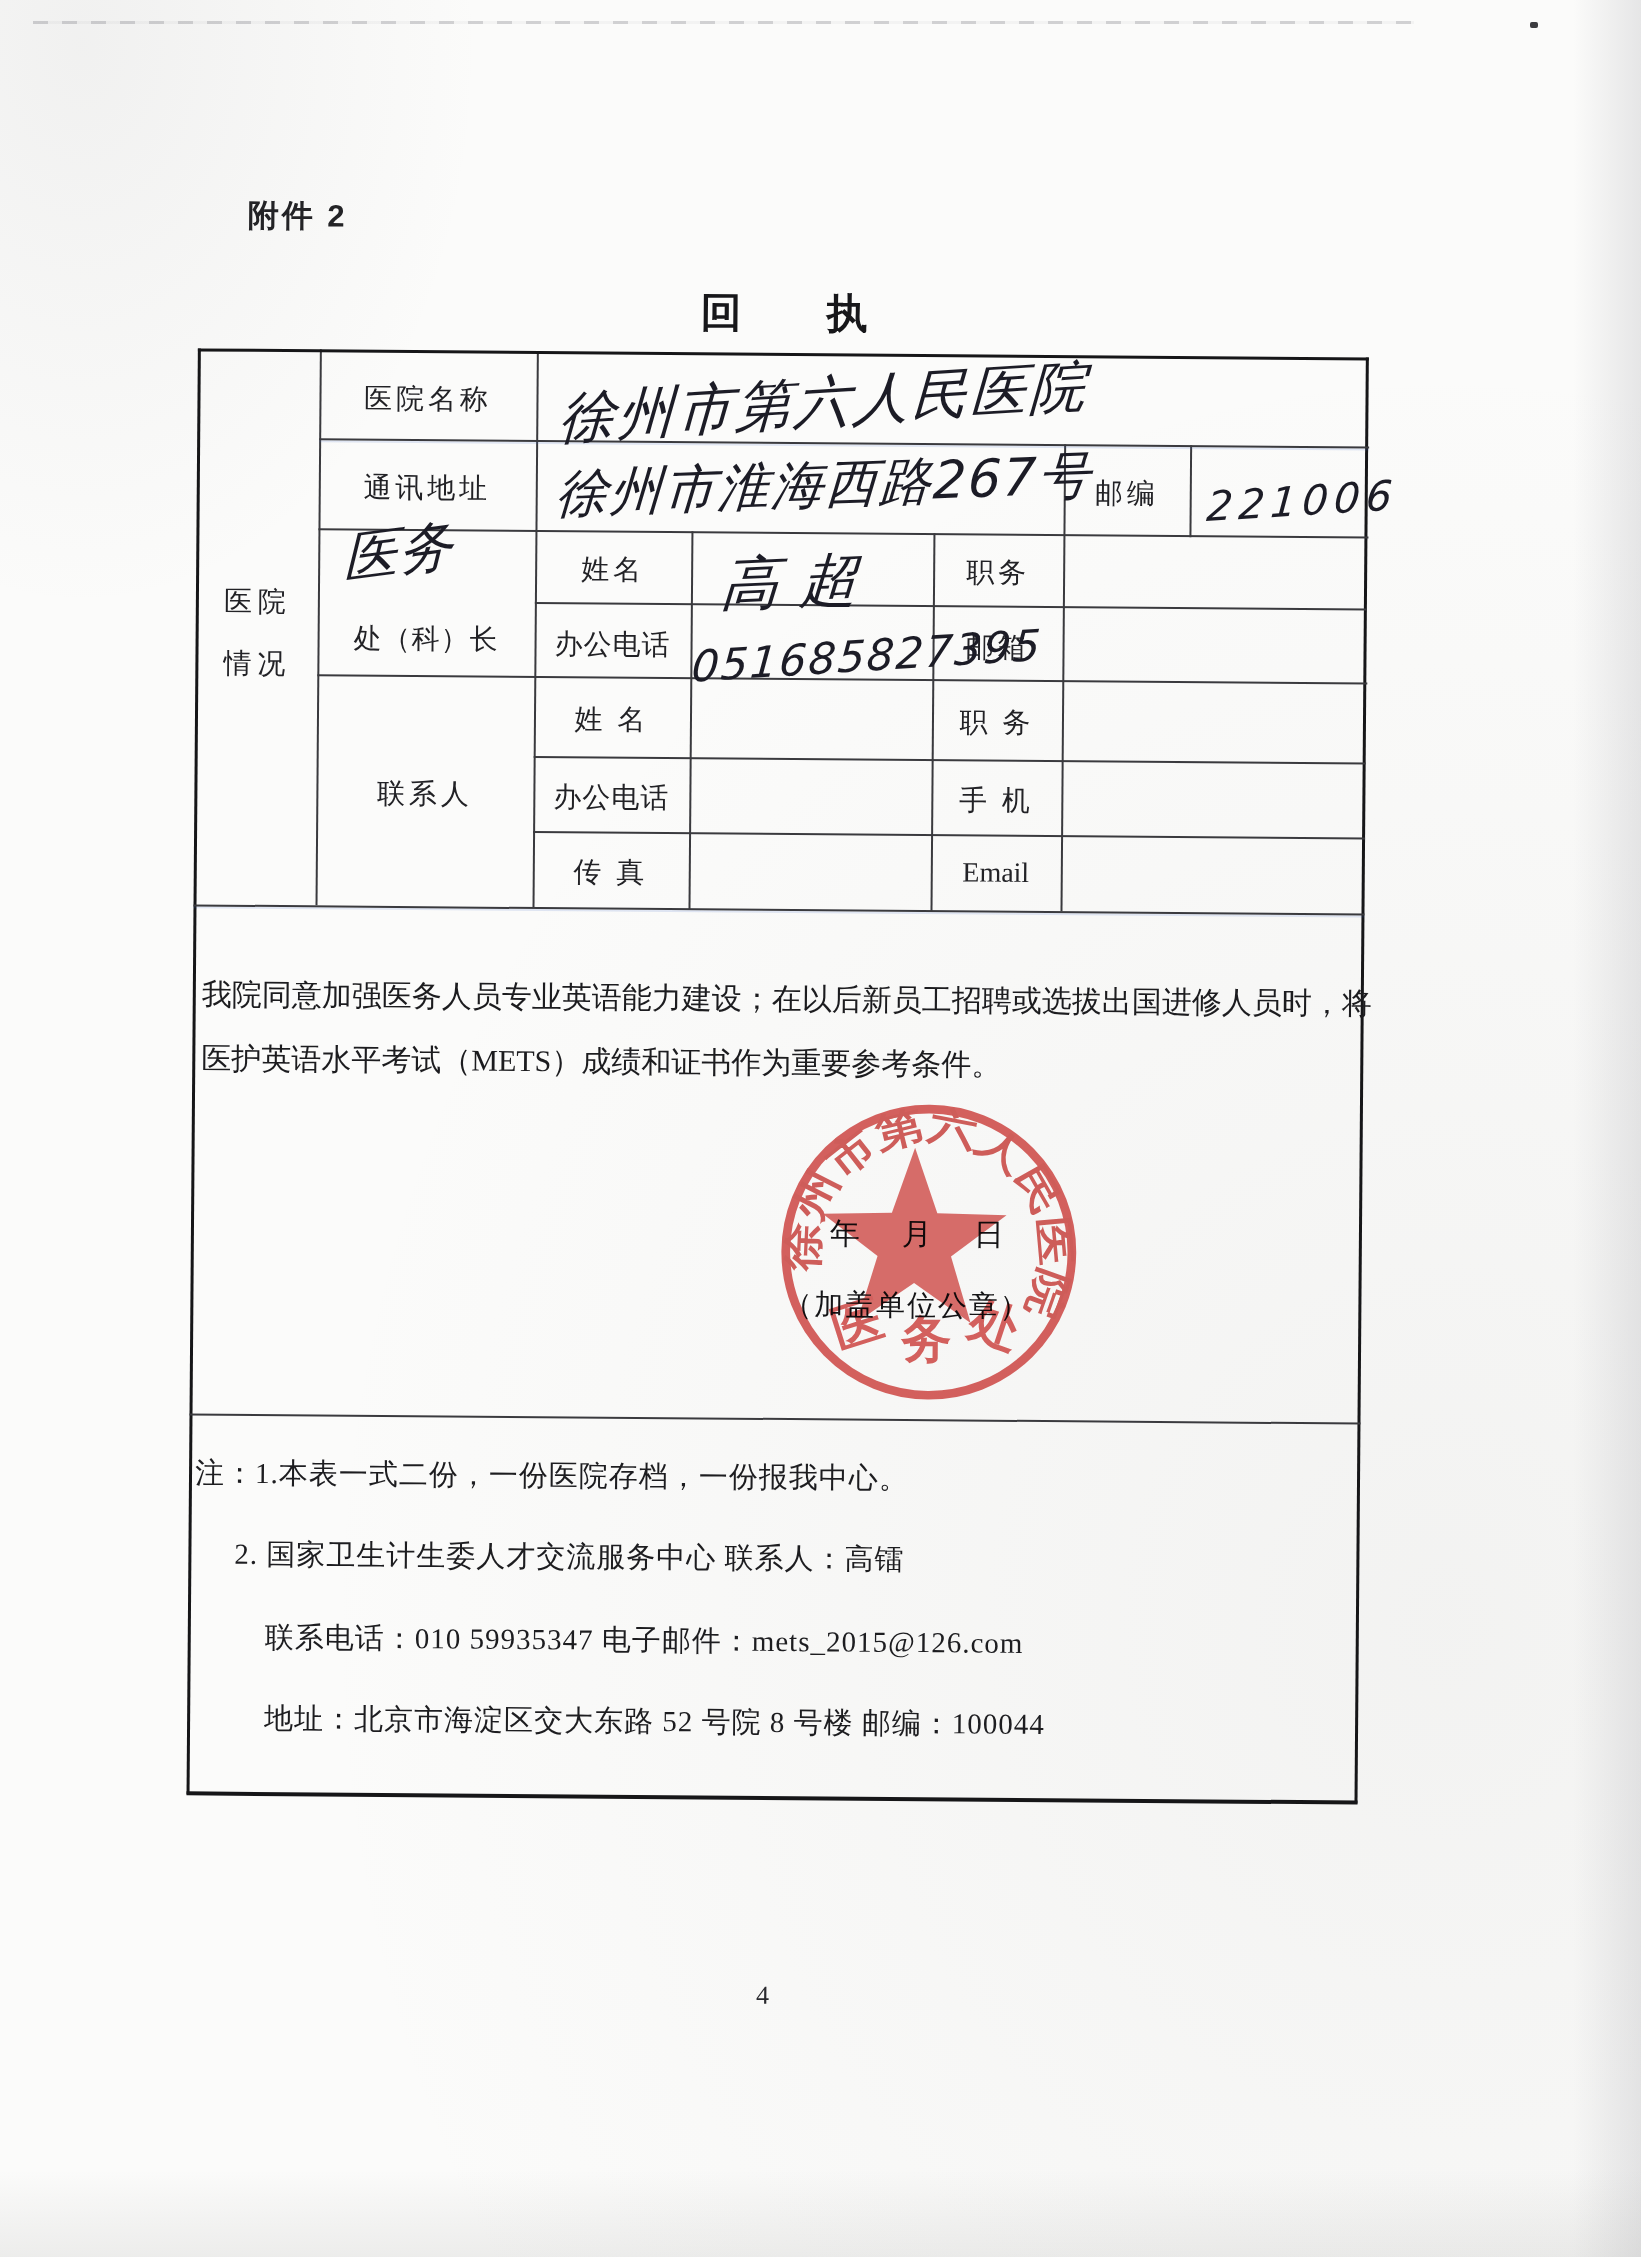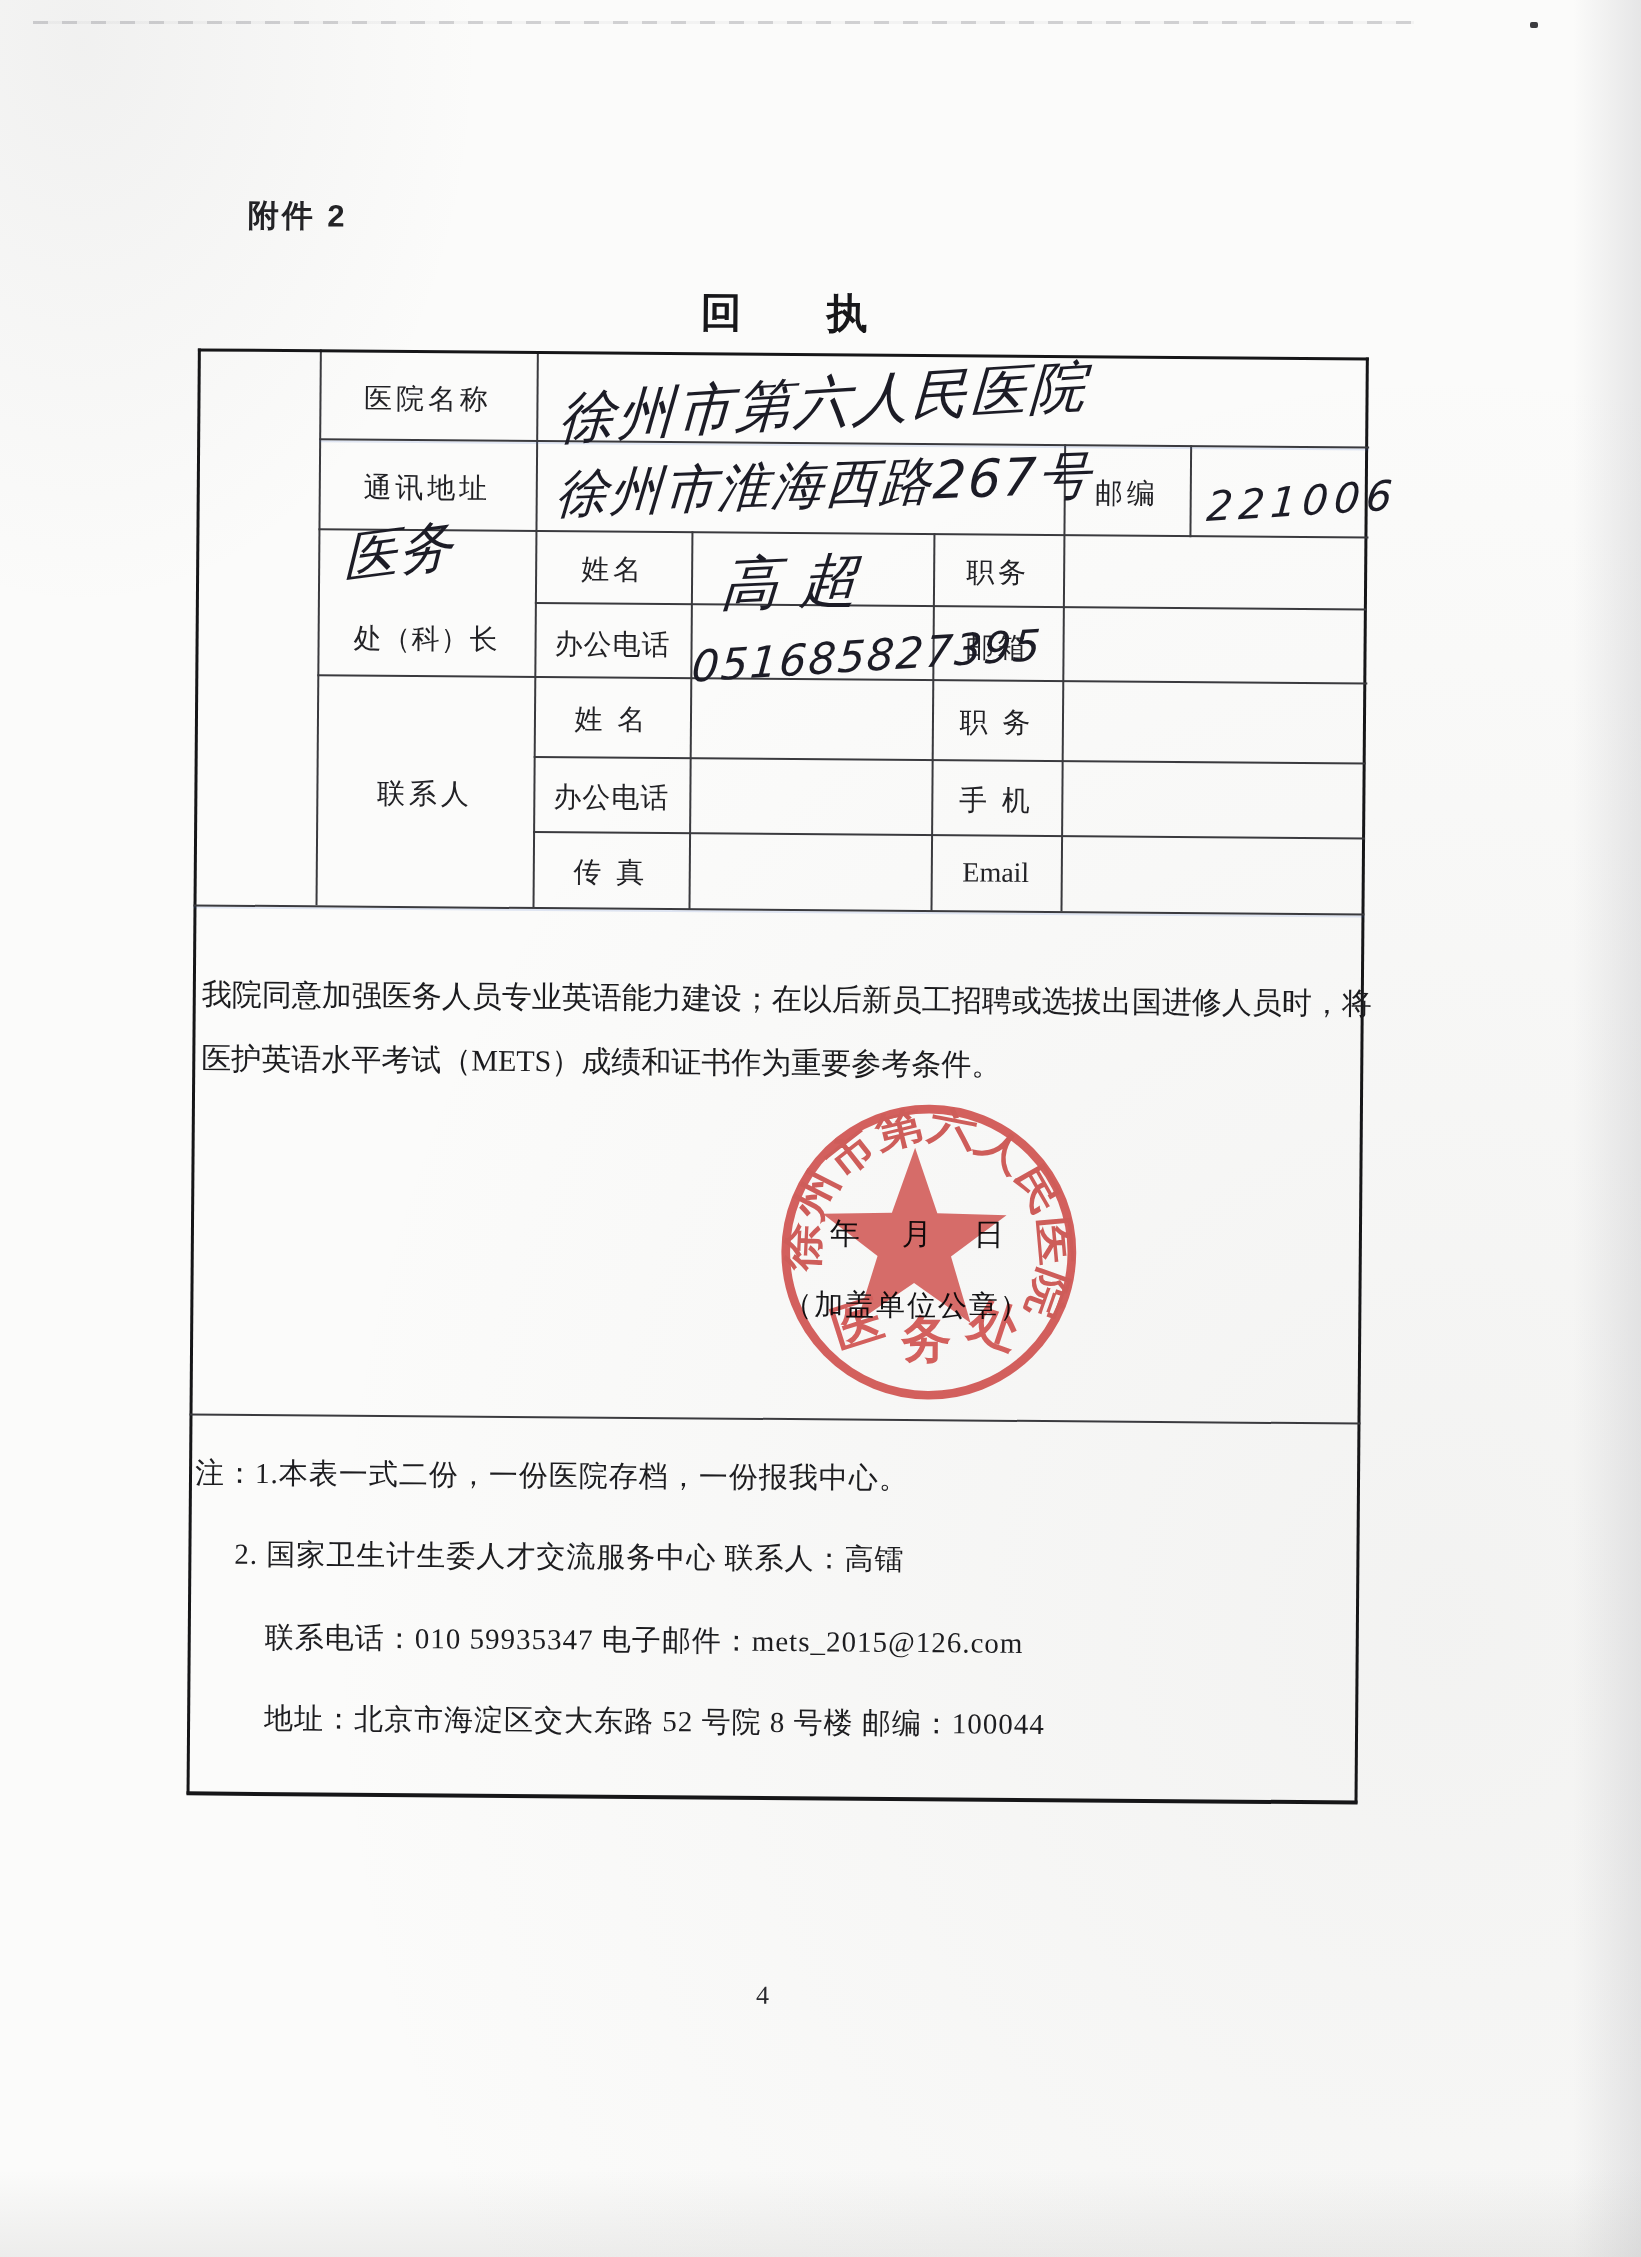--- a/index.html
+++ b/index.html
@@ -93,20 +93,24 @@
     <div class="gl tintblue" style="left:319px;top:442px;width:1050px;height:1.9px;"></div>
     <div class="gl" style="left:319px;top:532px;width:1050px;height:1.9px;"></div>
     <div class="gl" style="left:536px;top:604px;width:832px;height:1.9px;"></div>
     <div class="gl" style="left:319px;top:678px;width:1050px;height:1.9px;"></div>
     <div class="gl" style="left:536px;top:758px;width:832px;height:1.9px;"></div>
     <div class="gl" style="left:536px;top:833px;width:832px;height:1.9px;"></div>
     <div class="gl tintblue" style="left:197px;top:909px;width:1171px;height:1.9px;"></div>
     <div class="gl" style="left:197px;top:1418px;width:1171px;height:1.9px;"></div>
     <div class="gl outer" style="left:197px;top:1796px;width:1171px;height:3.9px;"></div>
 
+    <div class="colA">
+      <div>医院</div>
+      <div>情况</div>
+    </div>
 
     <div class="lbl" style="left:319px;top:383px;width:217px;">医院名称</div>
     <div class="lbl" style="left:319px;top:472px;width:217px;">通讯地址</div>
     <div class="lbl" style="left:319px;top:623px;width:217px;letter-spacing:1px;">处（科）长</div>
     <div class="lbl" style="left:319px;top:778px;width:217px;">联系人</div>
     <div class="lbl" style="left:1064px;top:472px;width:126px;">邮编</div>
 
     <div class="lbl" style="left:536px;top:552px;width:156px;">姓名</div>
     <div class="lbl" style="left:934px;top:552px;width:130px;">职务</div>
     <div class="lbl" style="left:536px;top:627px;width:156px;letter-spacing:1px;">办公电话</div>

